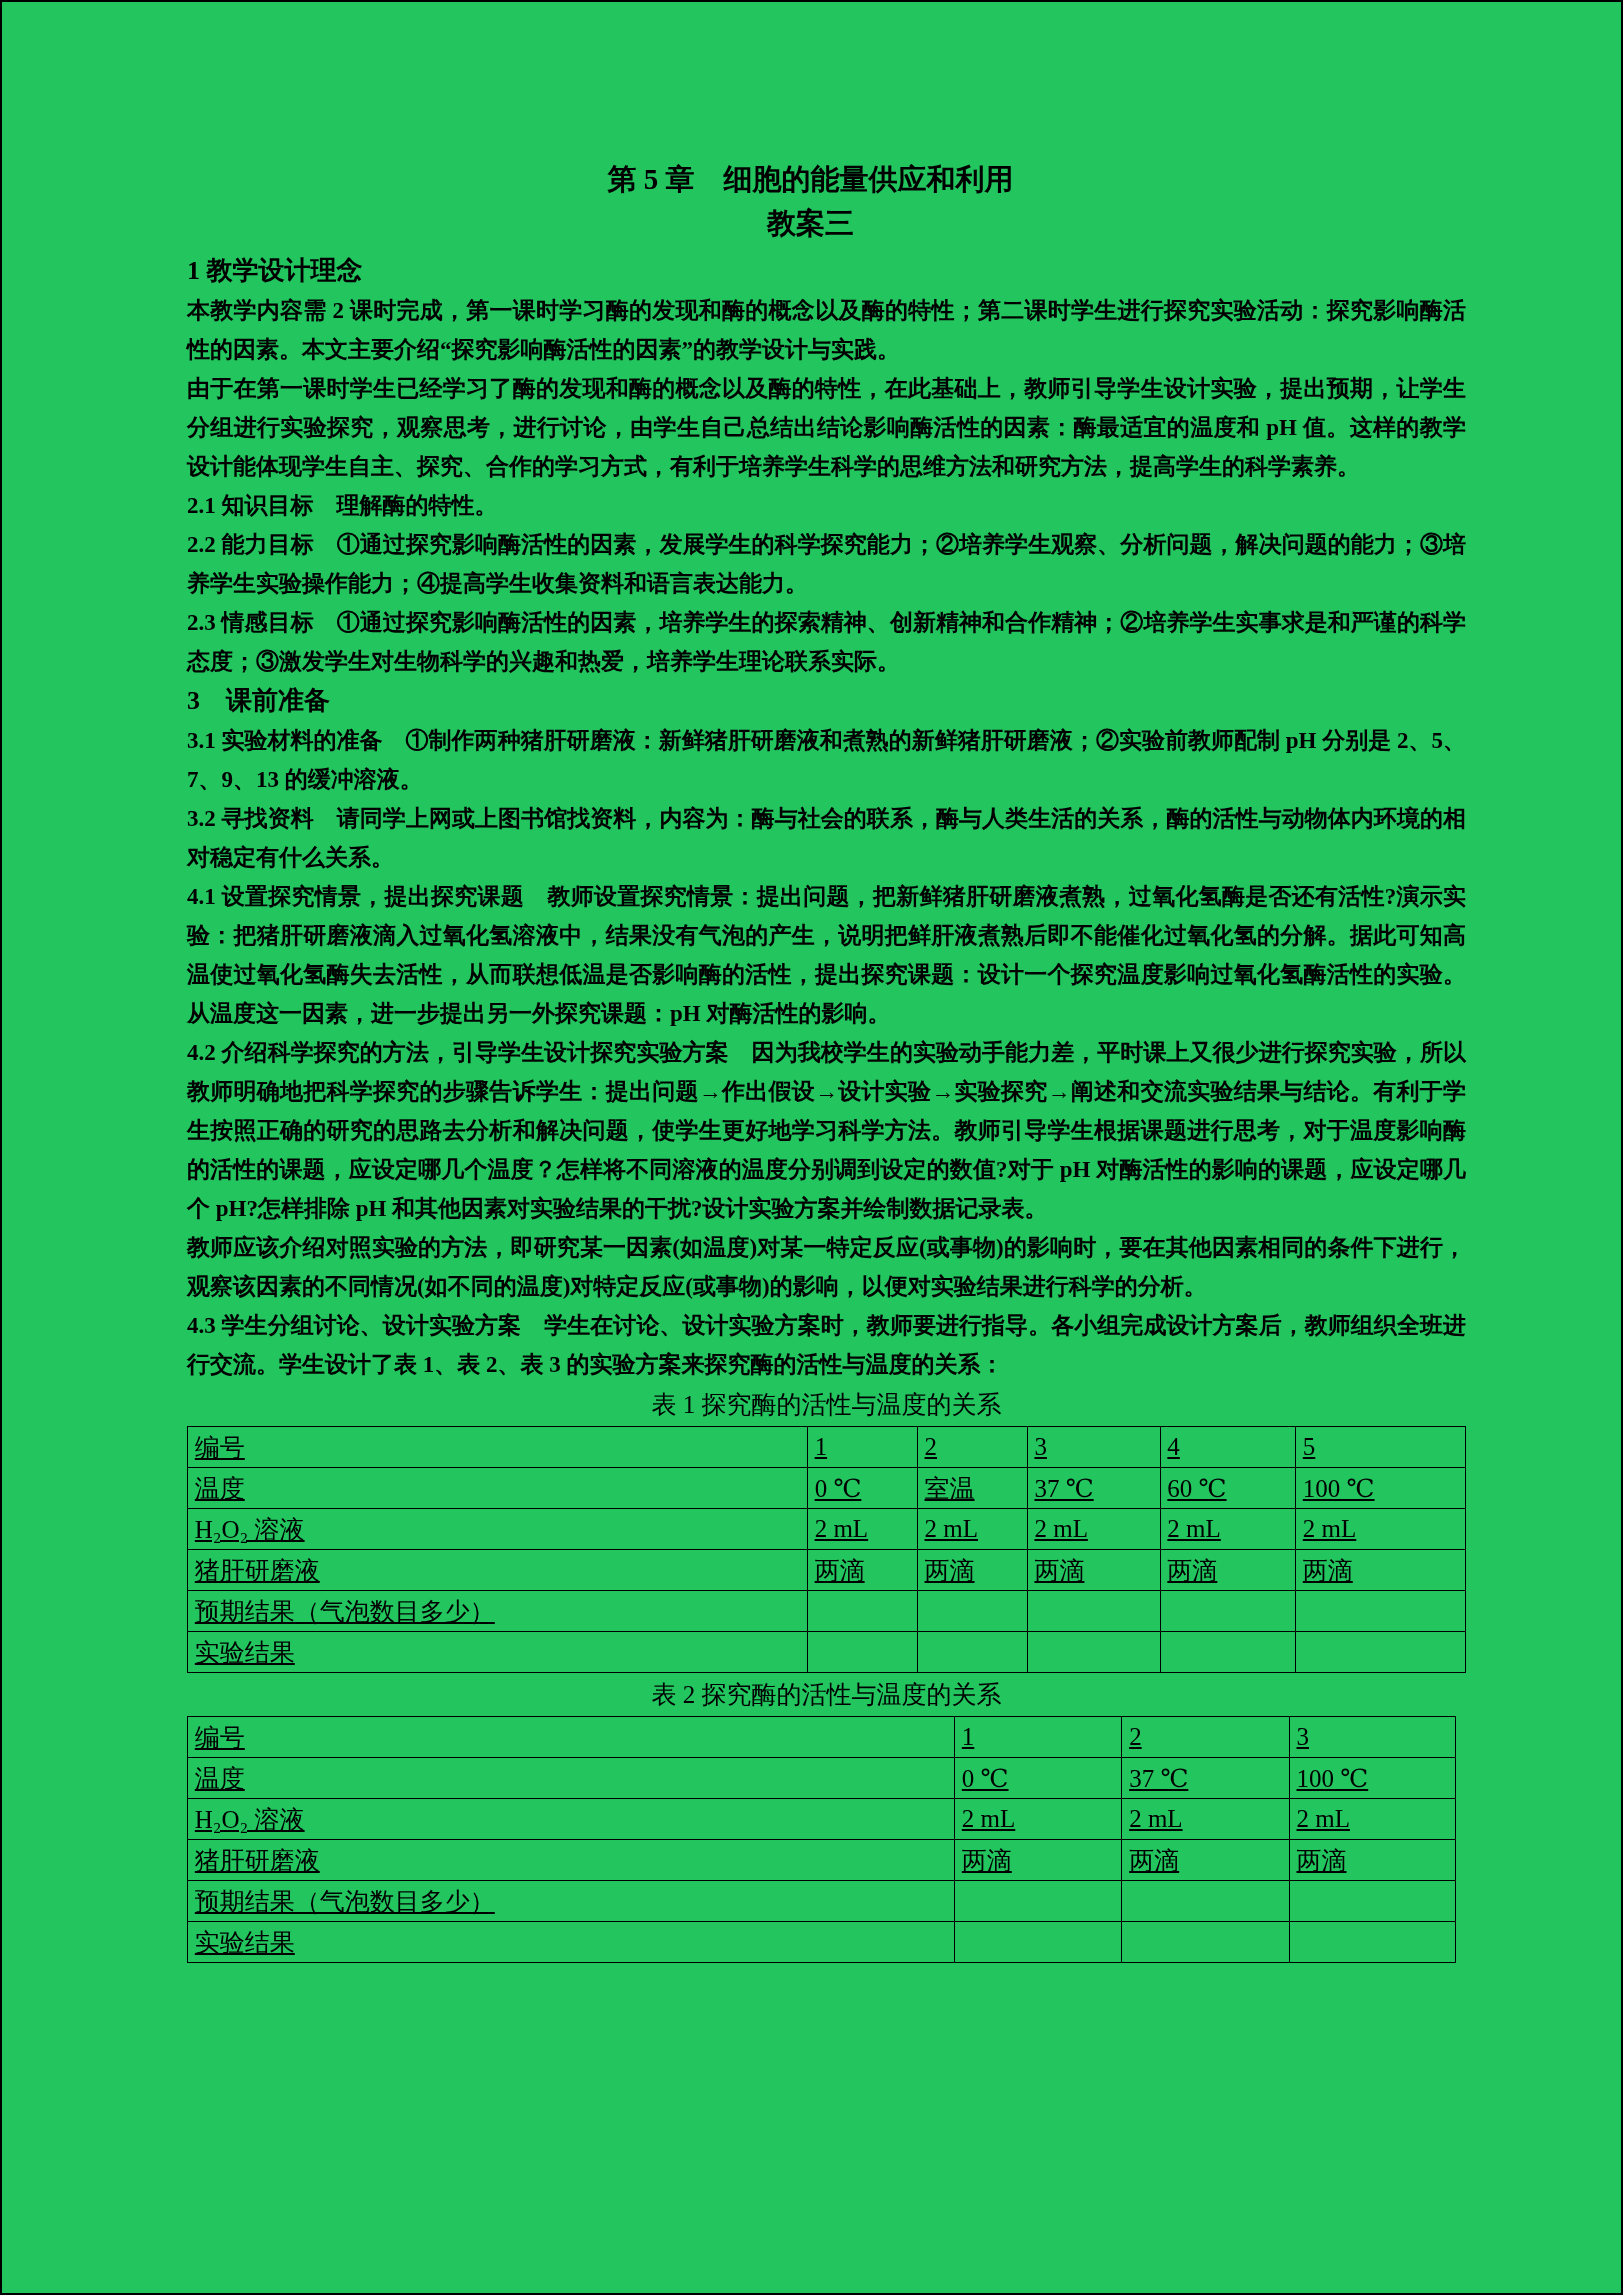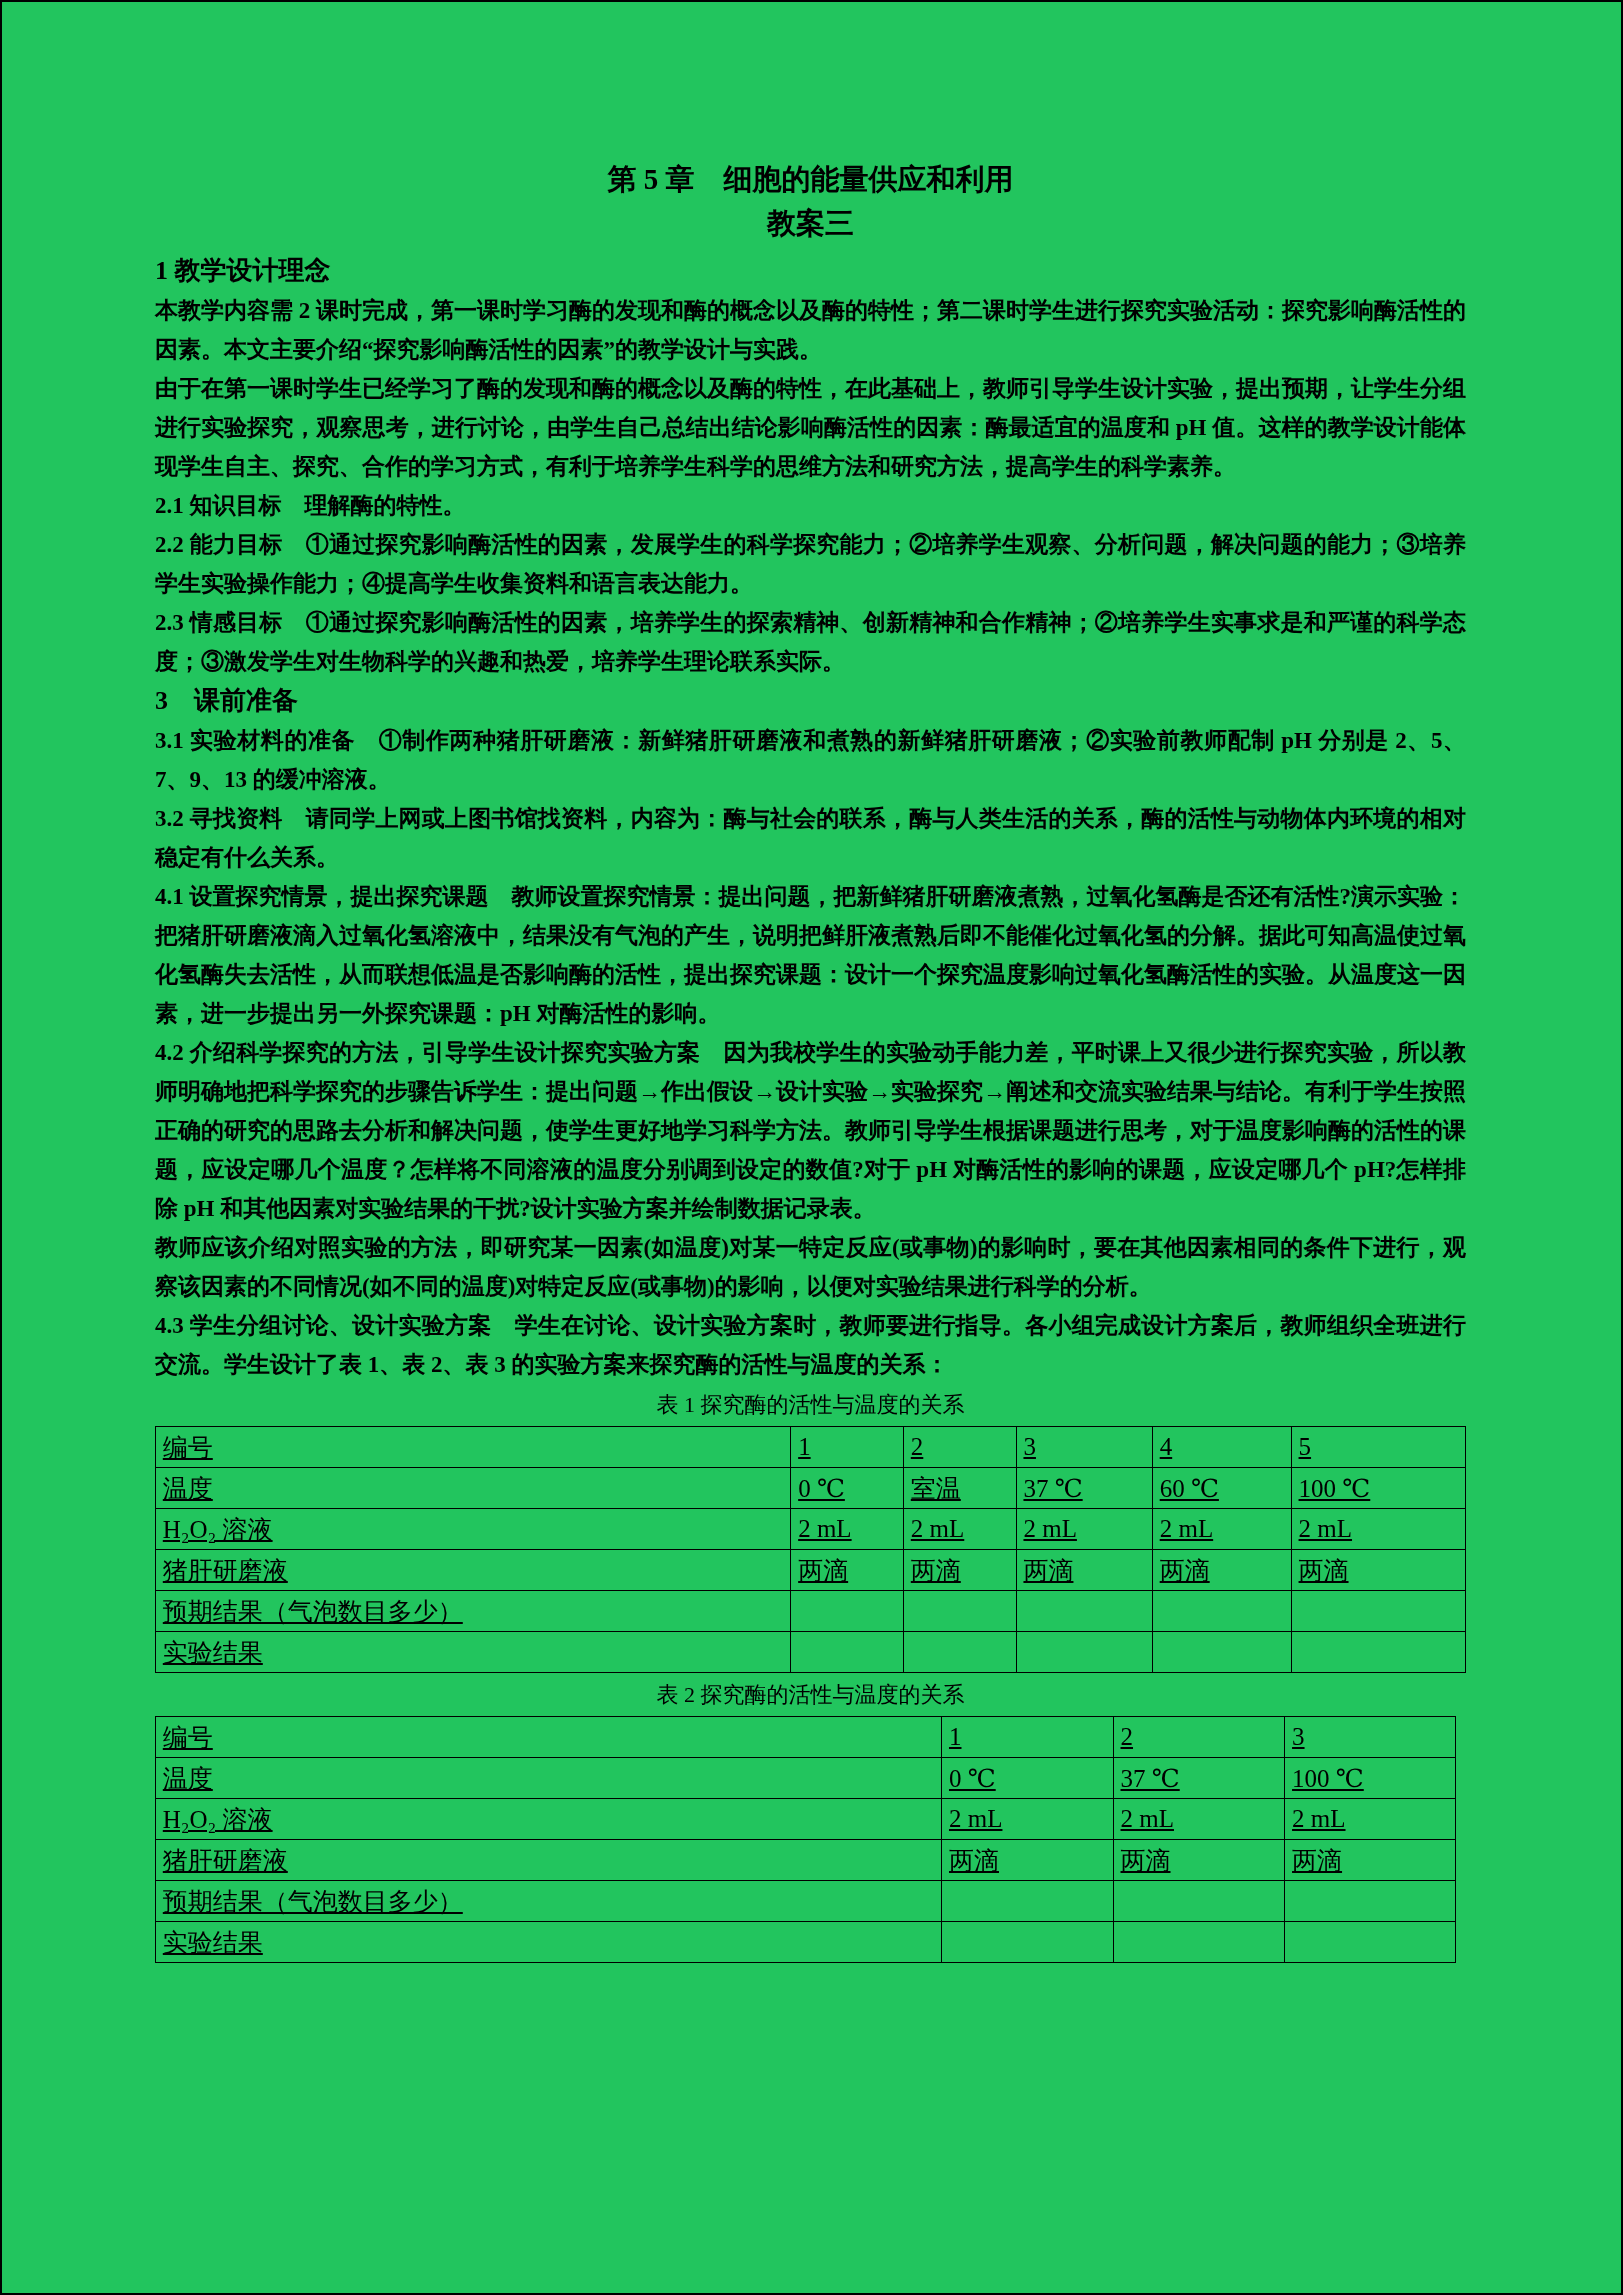--- a/index.html
+++ b/index.html
@@ -17,37 +17,37 @@
     border: 2px solid #000000;
     background: #22c55e;
     padding: 155px 155px 0 153px;
   }
   .title-block { text-align: center; }
   .title-line {
     font-weight: bold;
     font-size: 29px;
     line-height: 44px;
   }
-  .doc-body { margin-top: 5.5px; }
+  .doc-body { margin-top: 5.5px; margin-left: 32px; }
   p.para {
     font-size: 23px;
     line-height: 39px;
     text-align: justify;
     text-justify: inter-ideograph;
     word-break: break-all;
     font-weight: bold;
   }
   p.heading {
     font-weight: bold;
     font-size: 26px;
     line-height: 40px;
     text-align: left;
   }
   .table-caption {
-    font-size: 22px;
+    font-size: 25px;
     line-height: 40px;
     text-align: center;
     margin-top: 1.4px;
     margin-bottom: 1.4px;
   }
   table.exp-table {
     border-collapse: collapse;
     table-layout: fixed;
     width: 100%;
     font-size: 25px;

